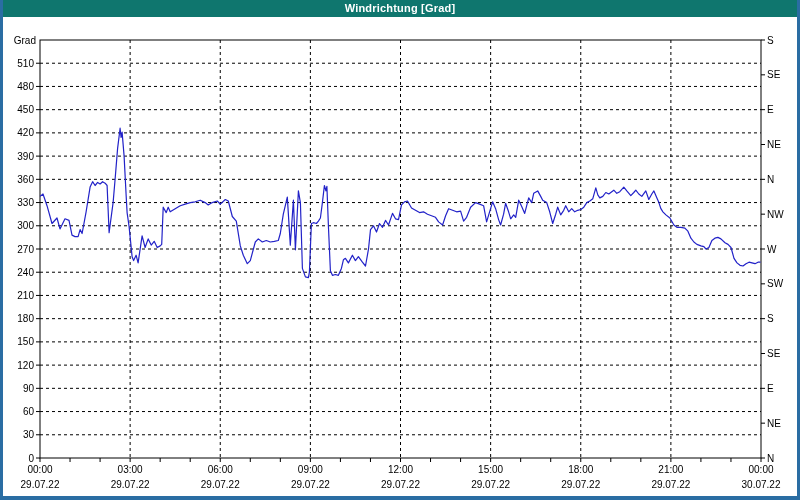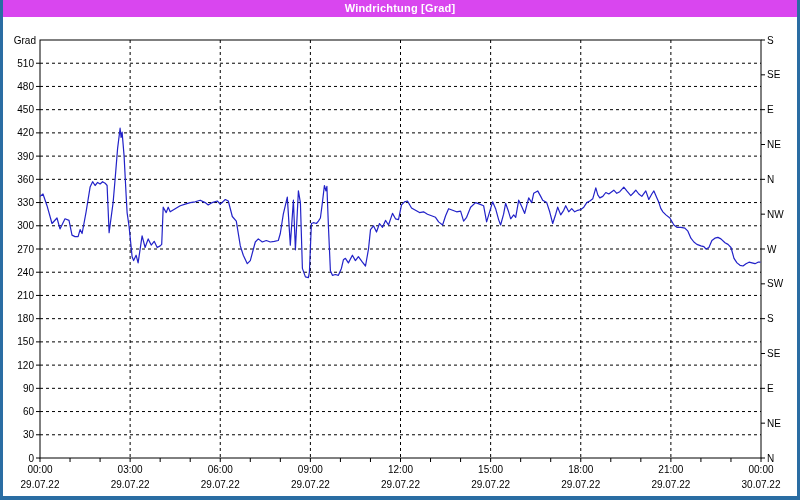--- a/index.html
+++ b/index.html
@@ -4,21 +4,21 @@
 <style>
   html,body{margin:0;padding:0;background:#e8e8e8;}
   #page{
     position:relative;width:800px;height:500px;box-sizing:border-box;
     background:#ffffff;overflow:hidden;
     border-left:3px solid #2a6da3;border-right:3px solid #2a6da3;border-bottom:4px solid #2a6da3;
     font-family:"Liberation Sans", sans-serif;
   }
   #titlebar{
     position:absolute;left:-3px;top:0;width:800px;height:17px;
-    background:#d946ef;color:#ffffff;font-size:11px;font-weight:bold;
+    background:#0f766e;color:#ffffff;font-size:11px;font-weight:bold;
     text-align:center;line-height:17px;letter-spacing:0.2px;
   }
   #chart{position:absolute;left:-3px;top:17px;}
   text{font-family:"Liberation Sans", sans-serif;font-size:10px;fill:#000000;}
 </style>
 </head>
 <body>
 
 <div id="page">
   <div id="titlebar">

